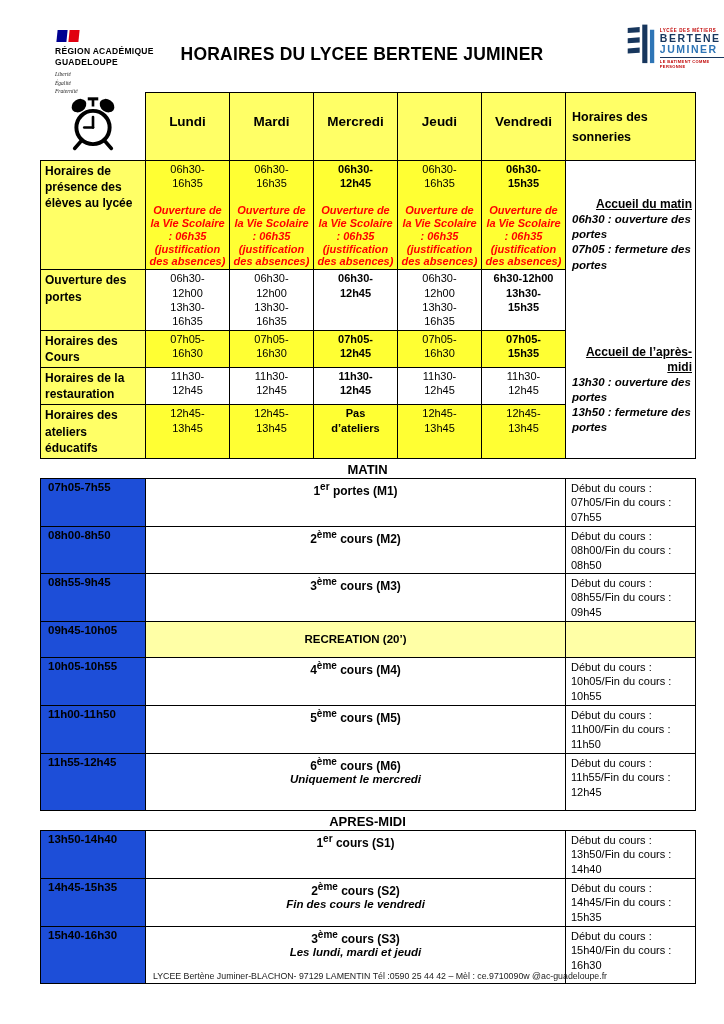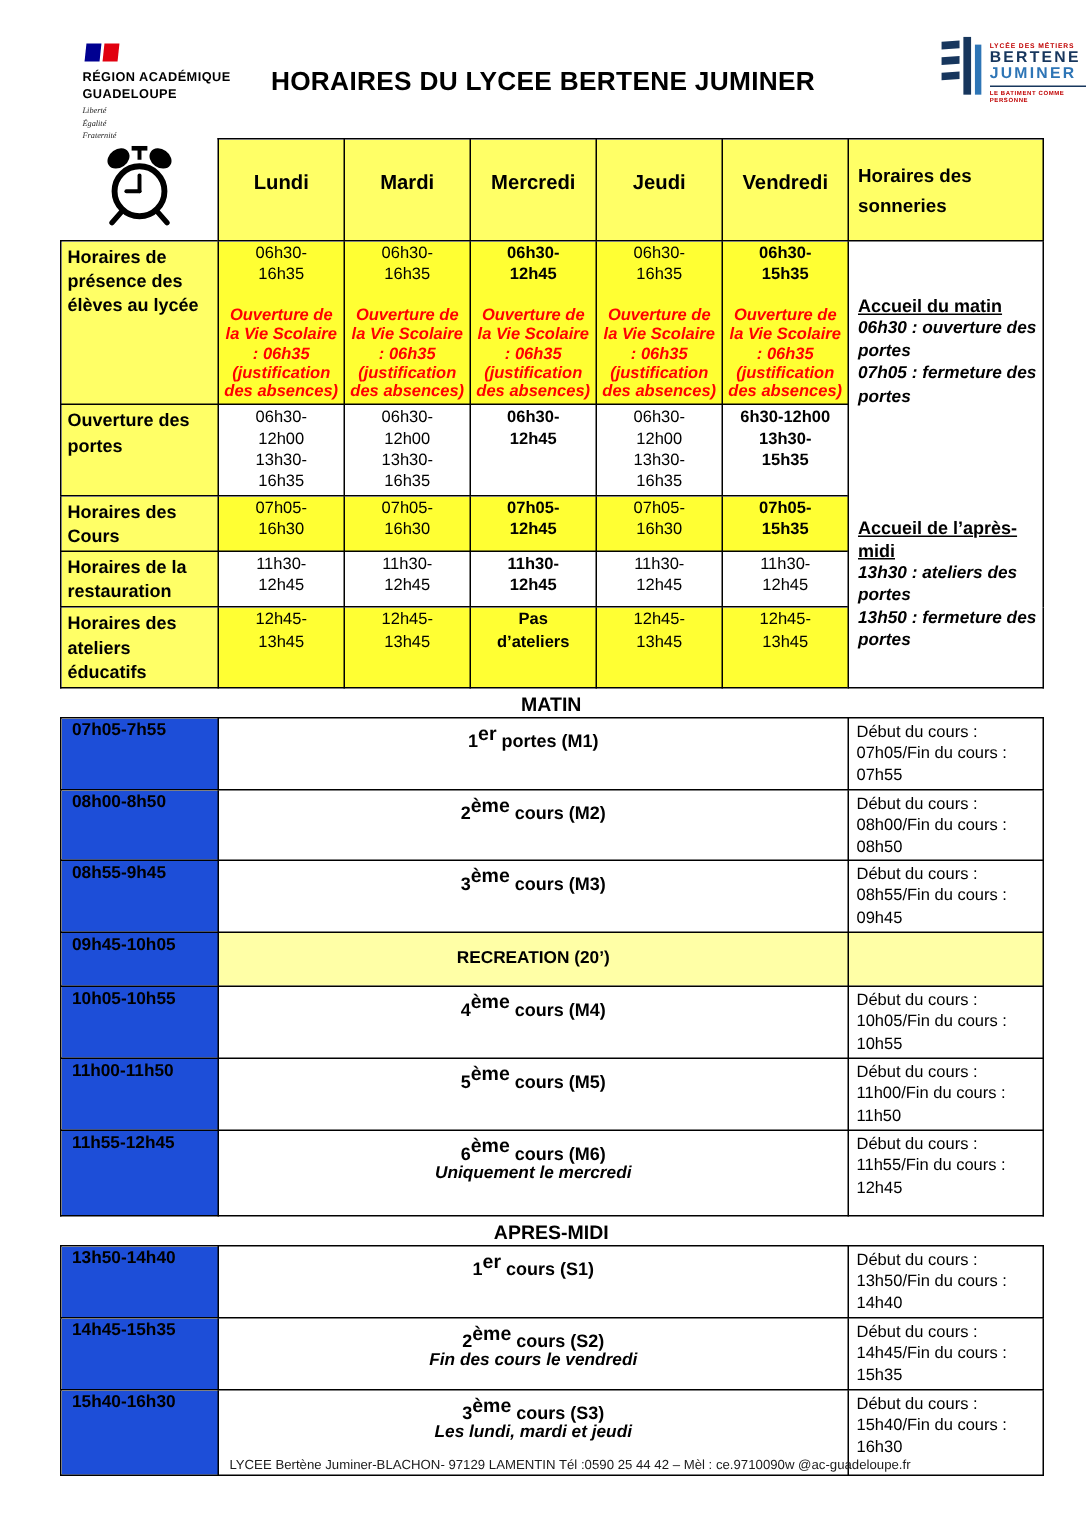--- a/index.html
+++ b/index.html
@@ -41,32 +41,32 @@
   .ylw{background:#ffff33;}
   .wht{background:#fff;}
   .time{white-space:pre-line;}
   .b .time{font-weight:bold;}
   .rednote{color:#ff0000;font-weight:bold;font-style:italic;font-size:11px;
            line-height:1.18;margin-top:13px;}
   .rednote:empty{display:none;}
   .son-body{background:#fff;vertical-align:top;padding:2px 3px 2px 6px;font-size:11.5px;}
   .acc{margin-top:34px;}
   .acc2{margin-top:72px;}
-  .acc-title{font-weight:bold;text-decoration:underline;font-size:12px;line-height:1.25;}
+  .acc-title{font-weight:bold;text-decoration:underline;font-size:12px;line-height:1.25;text-align:right;}
   .acc-line{font-weight:bold;font-style:italic;line-height:1.32;}
 
   
   .sec-head{text-align:center;font-weight:bold;font-size:13px;margin:3px 0 1px 0;}
 
   
   .ttime{background:#1d4ed8;font-weight:bold;font-size:11.5px;vertical-align:top;
          text-align:left;padding:2px 0 0 7px;}
   .tcourse{background:#fff;text-align:center;vertical-align:top;font-size:12px;padding-top:2px;}
   .course{font-weight:bold;}
-  .course sup{font-size:13px;}
+  .course sup{font-size:10px;}
   .cnote{font-weight:bold;font-style:italic;font-size:11.5px;line-height:1.2;}
   .cnote:empty{display:none;}
   .tdetail{font-size:11px;vertical-align:top;padding:2px 2px 0 5px;line-height:1.32;background:#fff;}
   .trec{background:#ffffa6;font-weight:bold;text-align:center;font-size:11.5px;vertical-align:middle;}
 
   .footer{position:absolute;left:0;right:0;top:971px;text-align:center;font-size:8.8px;color:#1a1a1a;padding-left:36px;}
 </style>
 </head>
 <body>
 
@@ -170,21 +170,21 @@
           <div class="rednote">Ouverture de la Vie Scolaire : 06h35 (justification des absences)</div>
         </td>
         <td class="son-body" rowspan="5">
           <div class="acc">
             <div class="acc-title">Accueil du matin</div>
             <div class="acc-line">06h30 : ouverture des portes</div>
             <div class="acc-line">07h05 : fermeture des portes</div>
           </div>
           <div class="acc acc2">
             <div class="acc-title">Accueil de l’après-midi</div>
-            <div class="acc-line">13h30 : ateliers des portes</div>
+            <div class="acc-line">13h30 : ouverture des portes</div>
             <div class="acc-line">13h50 : fermeture des portes</div>
           </div>
         </td>
       </tr>
 
       <tr style="height:57px">
         <td class="lbl">Ouverture des portes</td>
         <td class="cell wht">
               <div class="time">06h30-
 12h00

